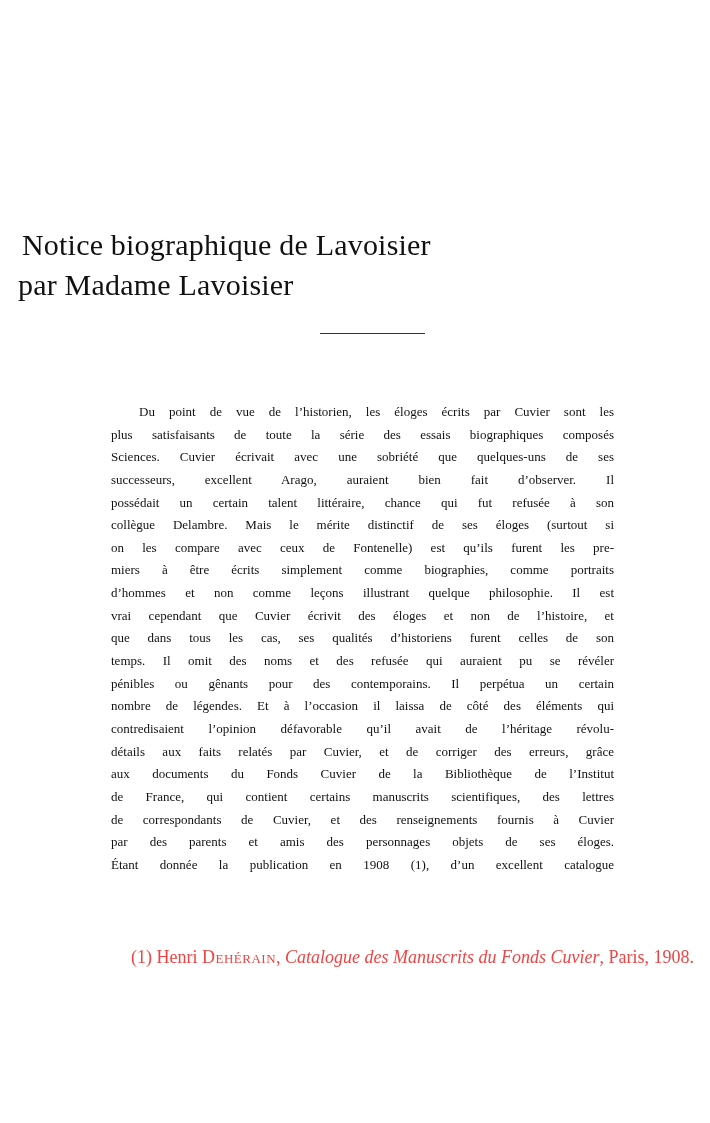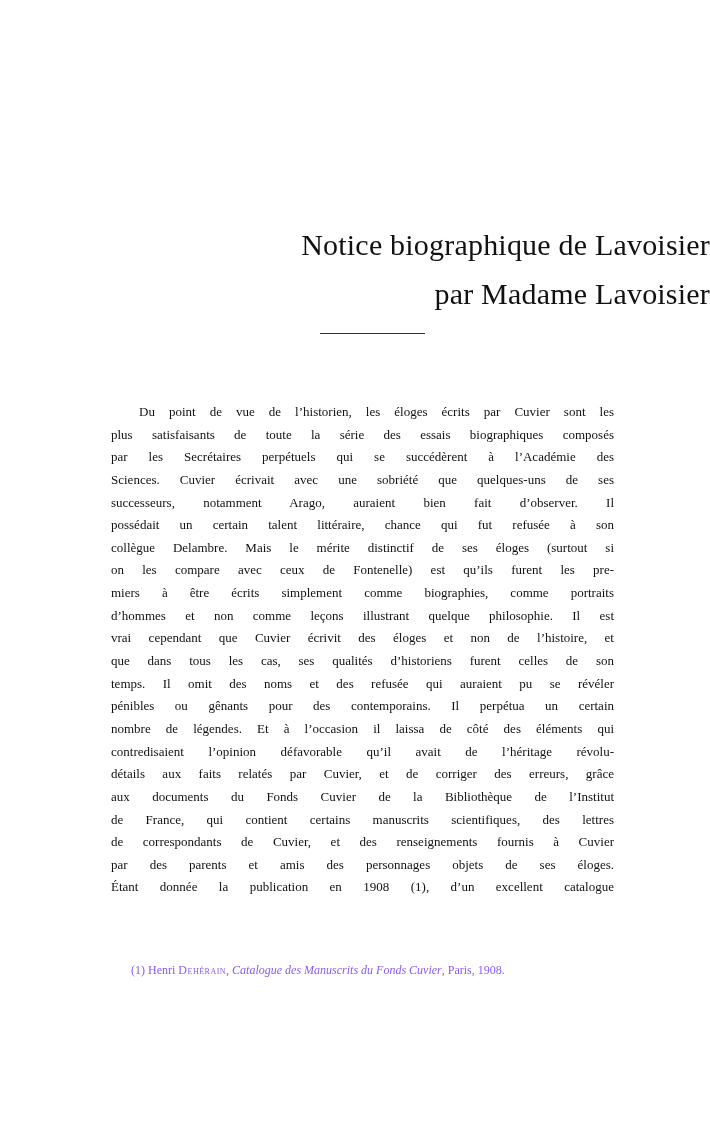--- a/index.html
+++ b/index.html
@@ -1,58 +1,57 @@
 <!DOCTYPE html>
 <html><head>
 <meta charset="utf-8">
 <style>
   html, body { margin: 0; padding: 0; background: #ffffff; }
   body {
     width: 710px; height: 1123px; position: relative; overflow: hidden;
     font-family: "DejaVu Serif", "Liberation Serif", serif; color: #1a1a1a;
   }
   .title {
-    position: absolute; left: 0; width: 710px; text-align: right;
+    position: absolute; left: 0; width: 710px; text-align: left;
     font-family: "Liberation Serif", serif; font-size: 30px; color: #111;
     margin: 0; font-weight: normal; letter-spacing: 0.2px; white-space: nowrap;
   }
   .title.l1 { top: 228px; padding-left: 22px; box-sizing: border-box; }
-  .title.l2 { top: 277px; padding-left: 8px; box-sizing: border-box; }
+  .title.l2 { top: 268px; padding-left: 18px; box-sizing: border-box; }
   .divider {
     position: absolute; left: 320px; top: 333px; width: 105px; height: 0;
     border-top: 1.5px solid #333;
   }
   .body-text {
     position: absolute; left: 111px; width: 503px; top: 401px;
     font-family: "Liberation Serif", serif; font-size: 13px; line-height: 22.65px;
     color: #111;
   }
   .line { display: block; white-space: nowrap; text-align: justify; text-align-last: justify; height: 22.65px; }
   .line.last { text-align-last: left; }
   .line.indent { padding-left: 28px; }
   .footnote {
     position: absolute; left: 131px; top: 947px; white-space: nowrap;
-    font-family: "Liberation Serif", serif; font-size: 12px; color: #8b5cf6; margin-top: 16px;
+    font-family: "Liberation Serif", serif; font-size: 18px; color: #ef4444;
   }
   .sc { font-variant: small-caps; letter-spacing: 0.5px; }
   .it { font-style: italic; }
 </style>
 </head>
 <body>
 
 <h1 class="title l1">Notice biographique de Lavoisier</h1>
 <h1 class="title l2">par Madame Lavoisier</h1>
 <div class="divider"></div>
 
 <div class="body-text">
   <span class="line indent">Du point de vue de l’historien, les éloges écrits par Cuvier sont les</span>
   <span class="line">plus satisfaisants de toute la série des essais biographiques composés</span>
-  <span class="line">par les Secrétaires perpétuels qui se succédèrent à l’Académie des</span>
   <span class="line">Sciences. Cuvier écrivait avec une sobriété que quelques-uns de ses</span>
-  <span class="line">successeurs, notamment Arago, auraient bien fait d’observer. Il</span>
+  <span class="line">successeurs, excellent Arago, auraient bien fait d’observer. Il</span>
   <span class="line">possédait un certain talent littéraire, chance qui fut refusée à son</span>
   <span class="line">collègue Delambre. Mais le mérite distinctif de ses éloges (surtout si</span>
   <span class="line">on les compare avec ceux de Fontenelle) est qu’ils furent les pre-</span>
   <span class="line">miers à être écrits simplement comme biographies, comme portraits</span>
   <span class="line">d’hommes et non comme leçons illustrant quelque philosophie. Il est</span>
   <span class="line">vrai cependant que Cuvier écrivit des éloges et non de l’histoire, et</span>
   <span class="line">que dans tous les cas, ses qualités d’historiens furent celles de son</span>
   <span class="line">temps. Il omit des noms et des refusée qui auraient pu se révéler</span>
   <span class="line">pénibles ou gênants pour des contemporains. Il perpétua un certain</span>
   <span class="line">nombre de légendes. Et à l’occasion il laissa de côté des éléments qui</span>

